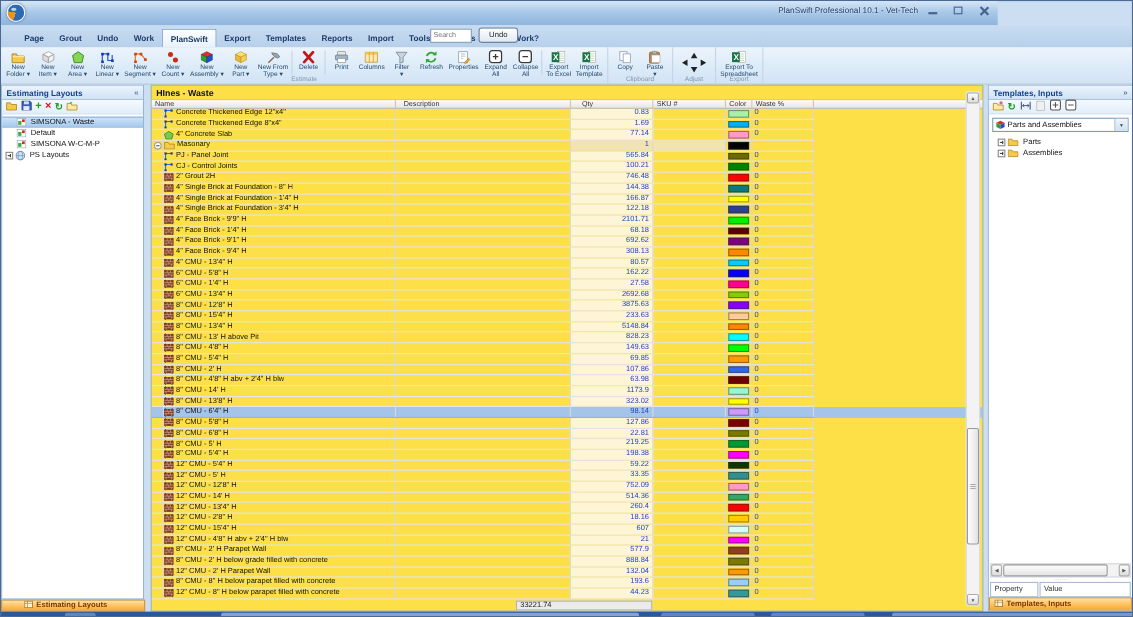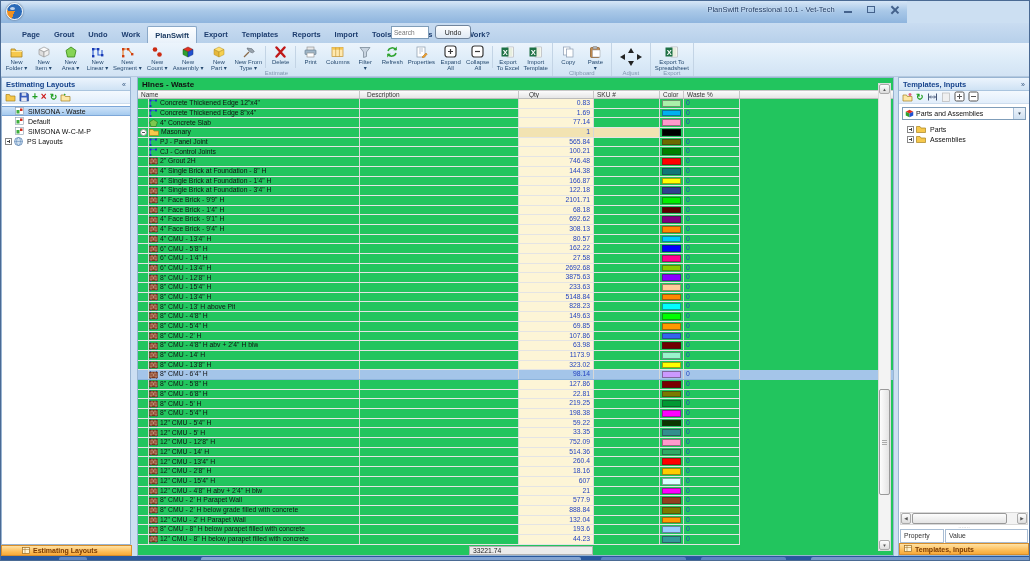--- a/index.html
+++ b/index.html
@@ -61,21 +61,21 @@
   .titem { height:10px; display:flex; align-items:center; font-size:7px; color:#111; padding-left:13px; gap:2px; }
   .titem.selected { background:linear-gradient(#cde2f8,#a6cbef); border-top:1px solid #7da7d8; border-bottom:1px solid #7da7d8; }
   .titem .expbox { margin-left:-10px; }
   .expbox { width:7px; height:7px; border:1px solid #888; background:#fff; position:relative; flex:none; }
   .expbox::before { content:""; position:absolute; left:1px; right:1px; top:2.5px; height:1px; background:#444; }
   .expbox.plus::after { content:""; position:absolute; top:1px; bottom:1px; left:2.5px; width:1px; background:#444; }
   .bottom-bar { background:linear-gradient(#ffe2a4,#fdb94f 70%,#f8a93a); border:1px solid #d98f2b;
     display:flex; align-items:center; font-size:7px; font-weight:bold; color:#7b3a00; gap:3px; }
   .lbar { position:absolute; left:0; top:544px; width:131px; height:11px; padding-left:20px; }
   
-  .main-panel { position:absolute; left:136px; top:76px; width:757px; height:479px; background:#22c55e;
+  .main-panel { position:absolute; left:136px; top:76px; width:757px; height:479px; background:#fde047;
     border:1px solid #98b4d2; }
   .mp-title { height:12px; font-size:8px; font-weight:bold; color:#111; padding:2px 0 0 4px; }
   .thead { display:flex; height:9px; background:linear-gradient(#fcfcfc,#e6e6e6); border-top:1px solid #c8c8c8;
     border-bottom:1px solid #bcbcbc; font-size:6.5px; color:#333; }
   .th { border-right:1px solid #c6c6c6; padding-left:3px; line-height:8px; white-space:nowrap; overflow:hidden; }
   .w-name{width:222px;} .w-desc{width:159px; padding-left:7px;} .w-qty{width:75px; padding-left:10px;}
   .w-sku{width:66px;} .w-color{width:24px;} .w-waste{width:56px;}
   .tbody { position:relative; }
   .trow { height:9.7px; display:flex; }
   .cells { display:flex; width:602px; border-bottom:1px solid #e4e4e4; }

